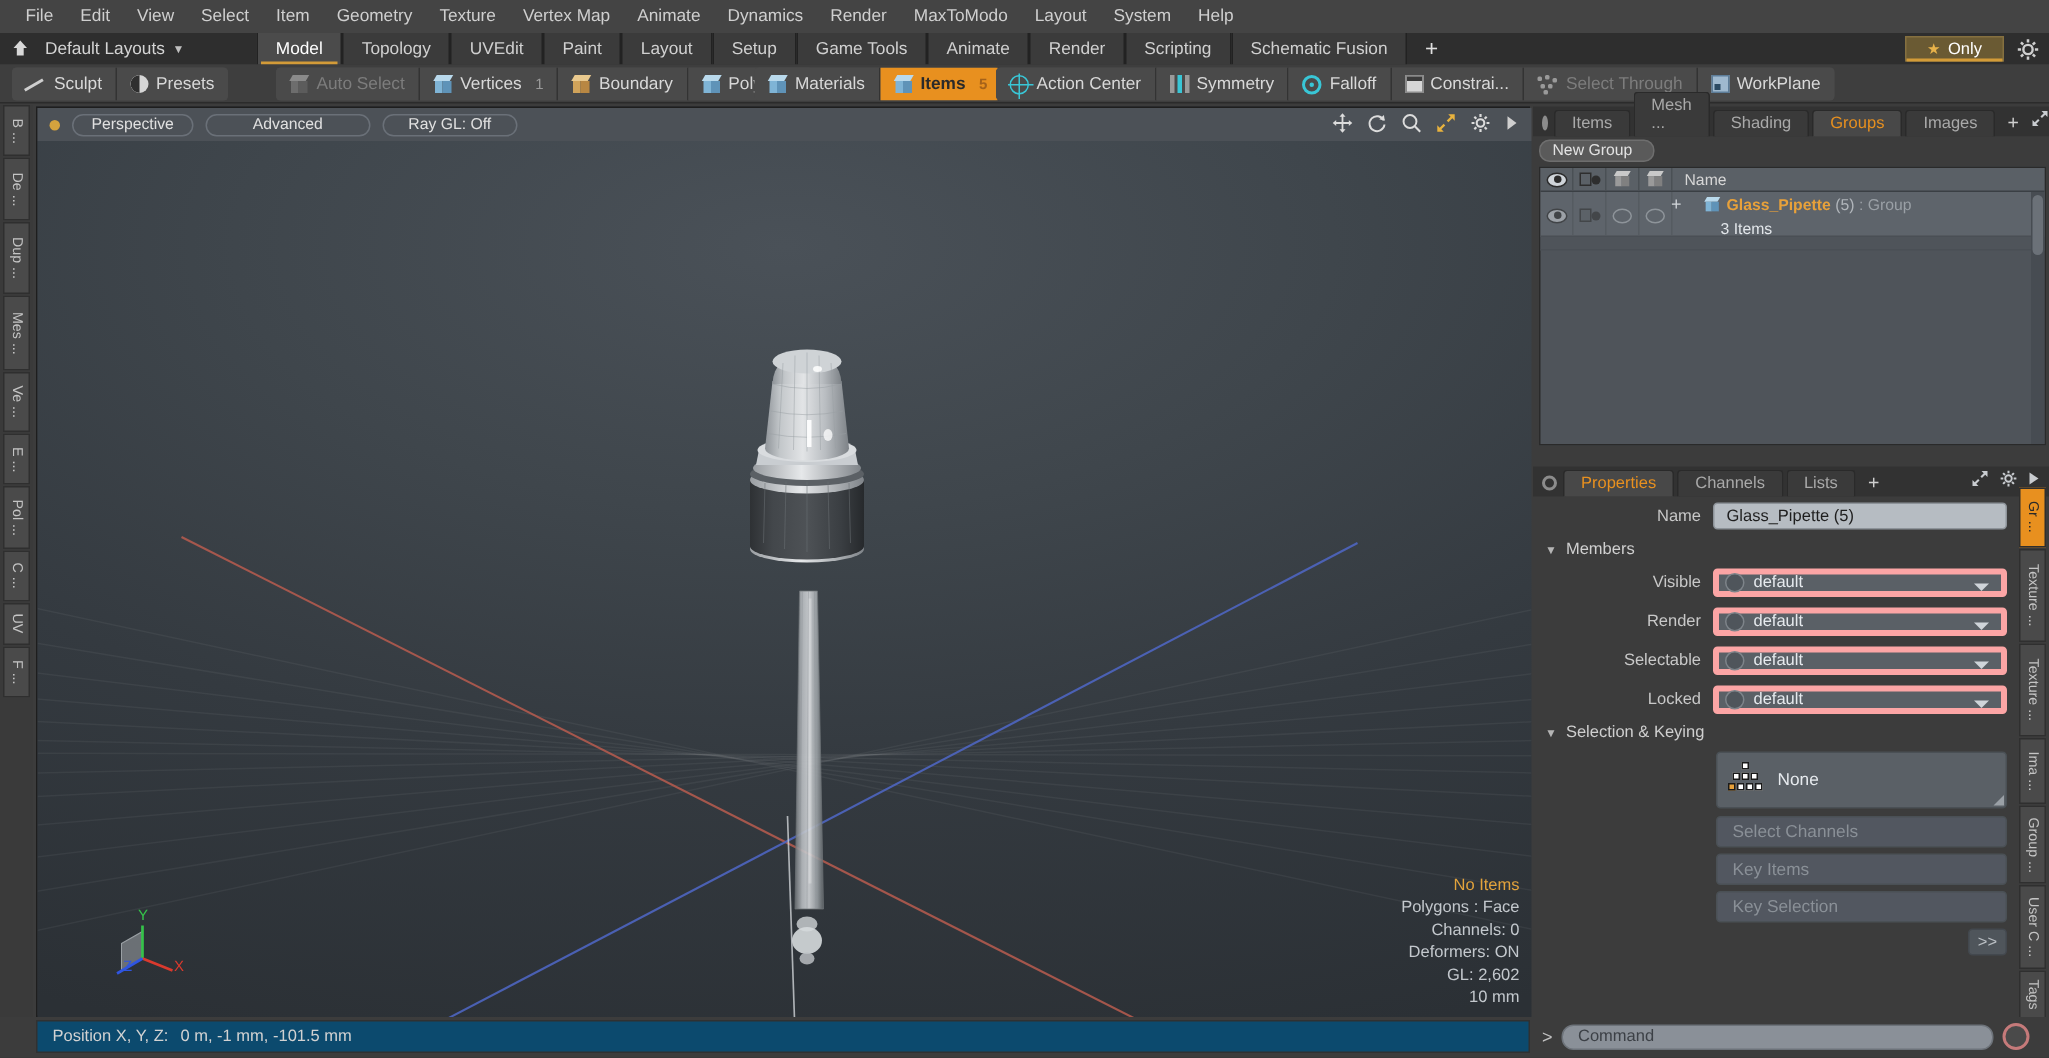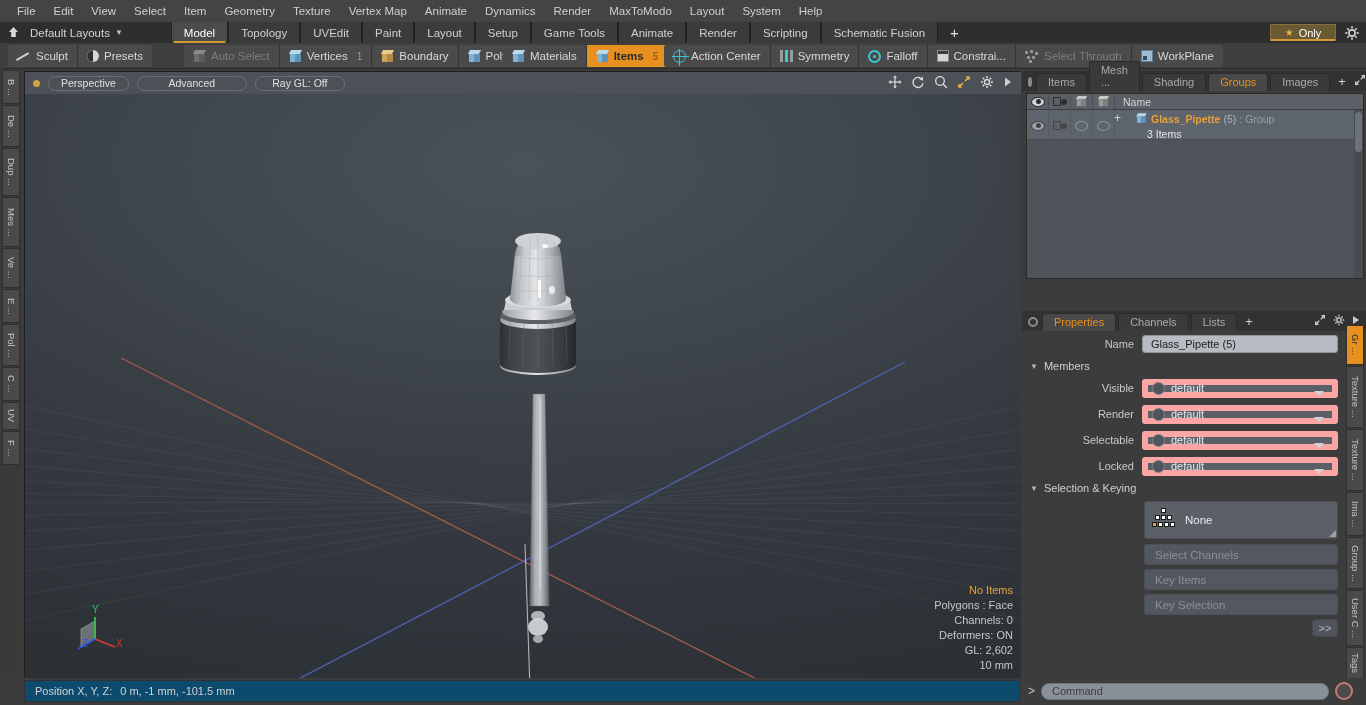--- a/index.html
+++ b/index.html
@@ -181,21 +181,21 @@
   .proprow{ height:26px; display:flex; align-items:center; padding:0 28px 0 0; }
   .plabel{ width:120px; text-align:right; padding-right:8px; font-size:11px; color:#c8c8c8;}
   .pname{
     flex:1; height:18px; background:#b6bcc2; border:1px solid #8d9399; border-radius:3px;
     display:flex; align-items:center; padding-left:8px; font-size:11px; color:#1e1e1e;
   }
   .psection{ height:18px; display:flex; align-items:center; padding-left:8px;
              font-size:11px; color:#cfcfcf; background:#3c3c3c;}
   .psection .tri{ font-size:8px; margin-right:6px; color:#b5b5b5;}
   .pdrop{ flex:1; height:19px; display:flex; align-items:center; background:#5a6066;
-          border:6px solid #fca5a5; border-radius:3px; position:relative;}
+          border:4px solid #fca5a5; border-radius:3px; position:relative;}
   .pdrop .knob{ width:13px; height:13px; border-radius:50%; border:1px solid #7e848a;
                 margin:0 6px 0 4px; background:#4f555b;}
   .pdrop .val{ font-size:11px; color:#e6eaee;}
   .pdrop .arw{ position:absolute; right:8px; top:6px; width:0;height:0;
                border-left:5px solid transparent;border-right:5px solid transparent;border-top:5px solid #cfd4d9;}
 
   .noneblock{ margin:4px 28px 5px 122px; height:38px; background:#5a6066; border:1px solid #4a5055;
               border-radius:3px; display:flex; align-items:center; padding-left:6px; position:relative;}
   .noneblock .txt{ font-size:11.5px; color:#e6eaee; margin-left:8px;}
   .noneblock .corner{ position:absolute; right:1px; bottom:1px; width:0;height:0;
@@ -620,20 +620,23 @@
         <span>
           <svg width="12" height="12" viewBox="0 0 12 12">
               <path d="M7 1h4v4l-1.5-1.5-2.2 2.2-1-1 2.2-2.2z" fill="#c9ccd0"></path>
               <path d="M5 11H1V7l1.5 1.5 2.2-2.2 1 1-2.2 2.2z" fill="#c9ccd0"></path>
             </svg>
         </span>
 
       </div>
     </div>
 
+    <div class="newgroupbar">
+      <div class="newgroupbtn">New Group</div>
+    </div>
 
     <div class="itemlist">
       <div class="ilhead">
         <div class="col">
           <span class="eye">
               <i class="e1"></i>
               <i class="e2"></i>
             </span>
         </div>
         <div class="col">

